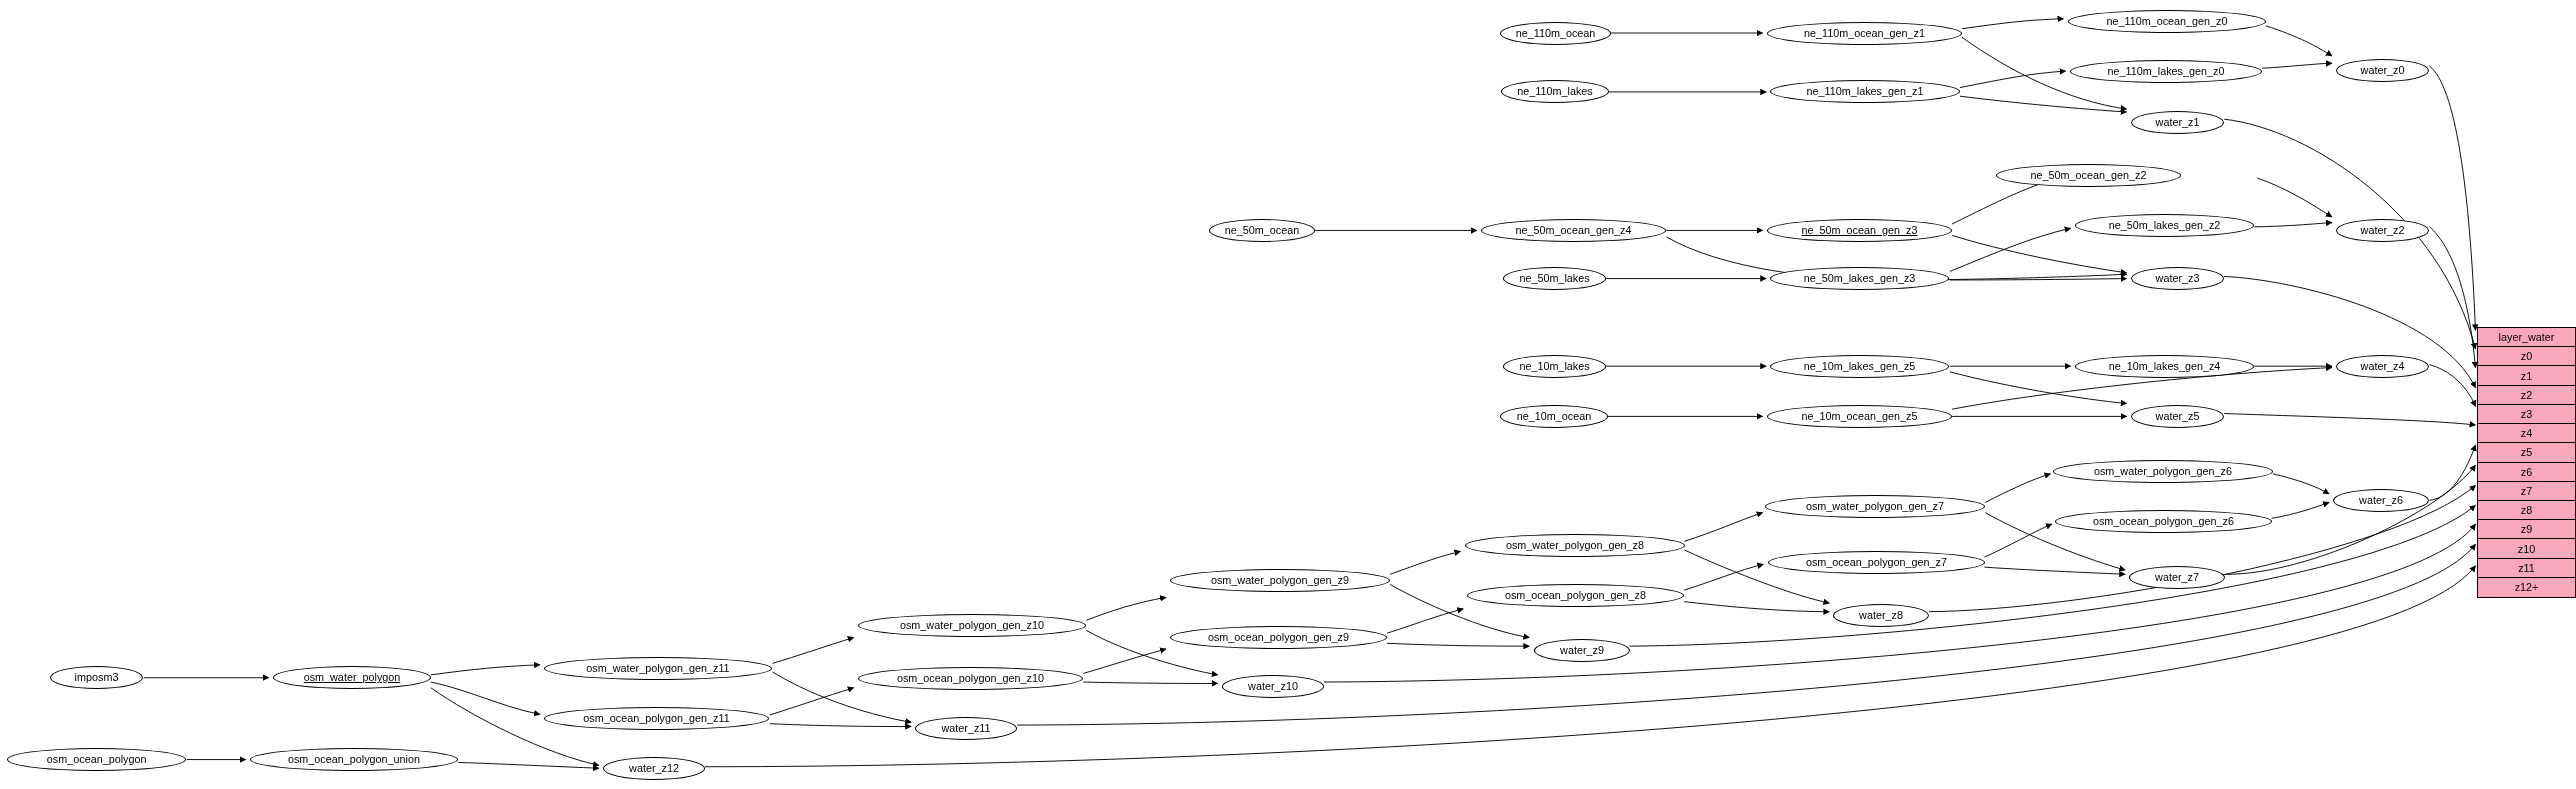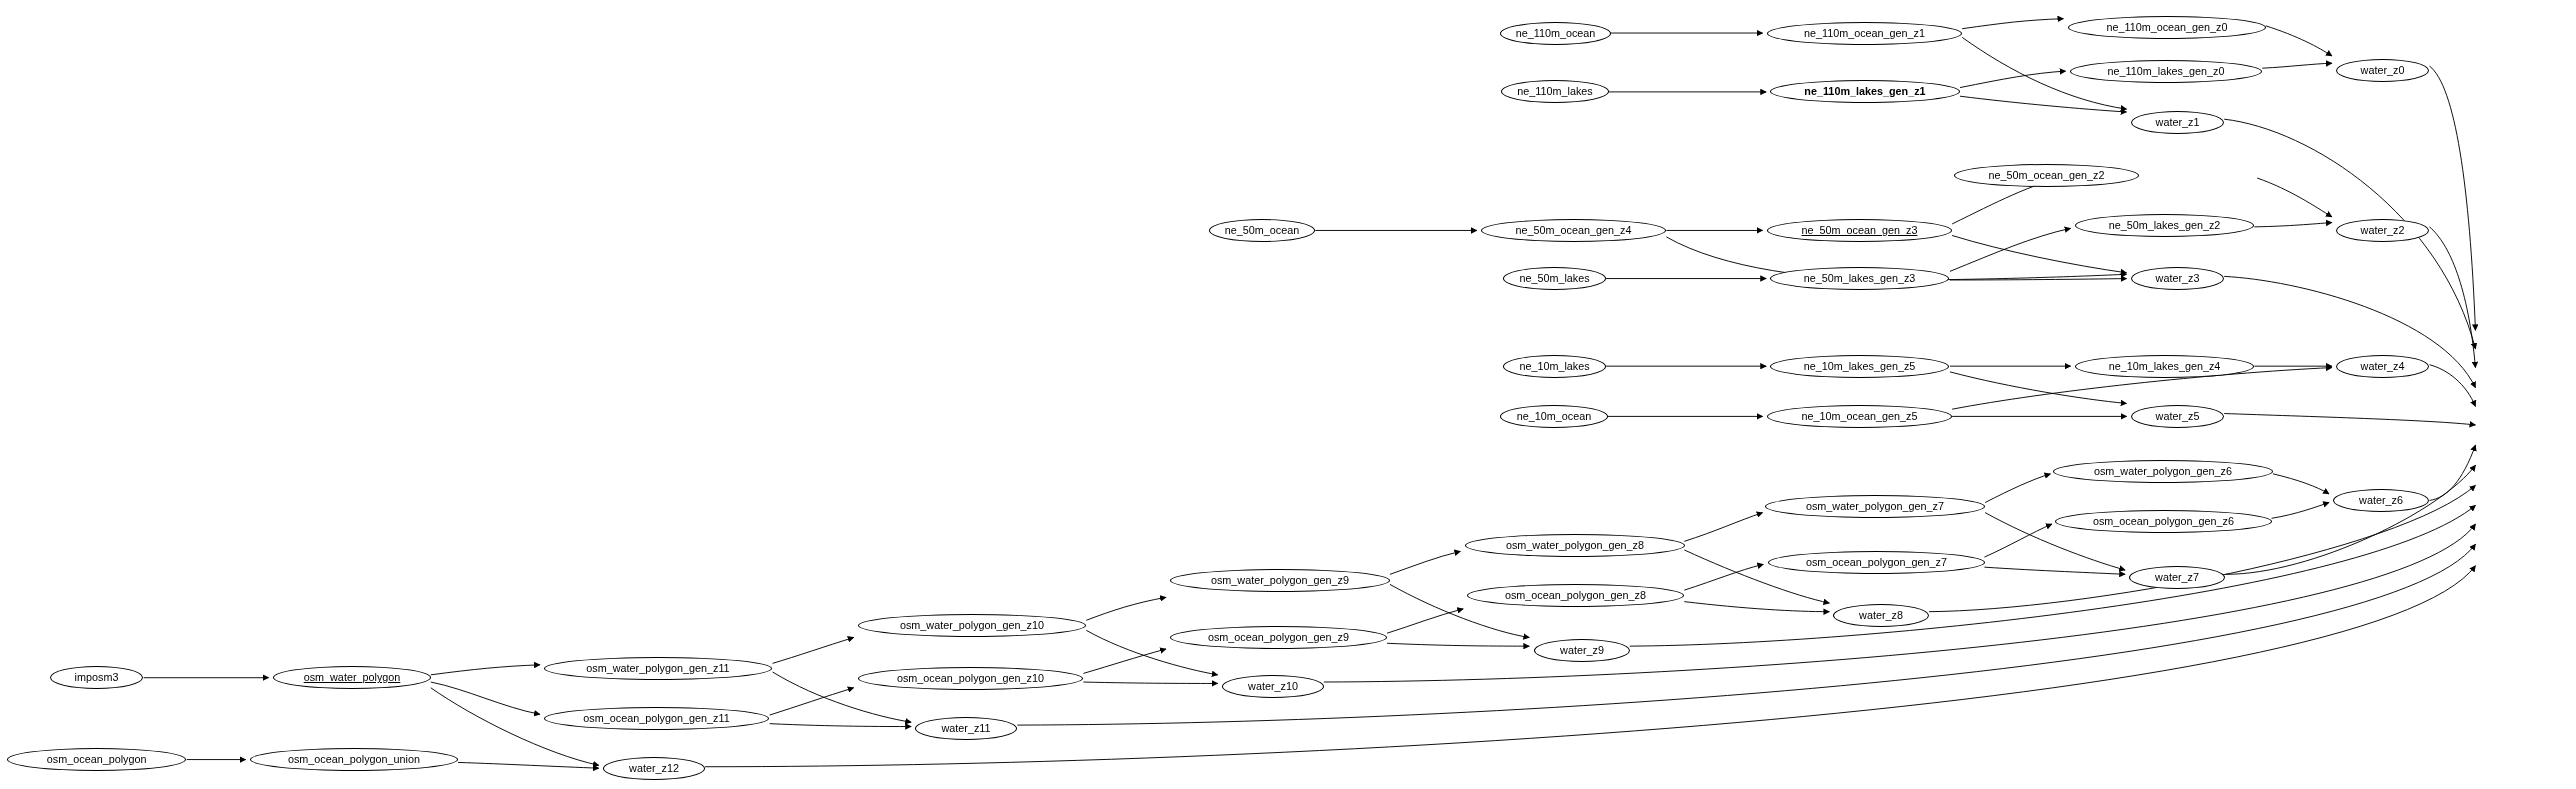--- a/index.html
+++ b/index.html
@@ -145,48 +145,48 @@
       </g>
   </svg>
 
   <div id="node-layer">
       <div class="node" style="left: 1500px; top: 21.5px; width: 111px; height: 23px; text-align: center;">
         <span>ne_110m_ocean</span>
       </div>
       <div class="node" style="left: 1767px; top: 21.5px; width: 195px; height: 23px;">
         <span>ne_110m_ocean_gen_z1</span>
       </div>
-      <div class="node" style="left: 2068px; top: 16px; width: 198px; height: 23px;">
+      <div class="node" style="left: 2068px; top: 10px; width: 198px; height: 23px;">
         <span>ne_110m_ocean_gen_z0</span>
       </div>
       <div class="node" style="left: 2336px; top: 59px; width: 93px; height: 23px;">
         <span>water_z0</span>
       </div>
       <div class="node" style="left: 1501px; top: 80px; width: 108px; height: 23px;">
         <span>ne_110m_lakes</span>
       </div>
-      <div class="node" style="left: 1770px; top: 80px; width: 190px; height: 23px; font-weight: bold;">
+      <div class="node" style="left: 1770px; top: 80px; width: 190px; height: 23px;">
         <span>ne_110m_lakes_gen_z1</span>
       </div>
       <div class="node" style="left: 2070px; top: 60px; width: 192px; height: 23px;">
         <span>ne_110m_lakes_gen_z0</span>
       </div>
       <div class="node" style="left: 2131px; top: 111px; width: 93px; height: 23px;">
         <span>water_z1</span>
       </div>
       <div class="node" style="left: 1209px; top: 219px; width: 106px; height: 23px;">
         <span>ne_50m_ocean</span>
       </div>
       <div class="node" style="left: 1481px; top: 219px; width: 185px; height: 23px;">
         <span>ne_50m_ocean_gen_z4</span>
       </div>
       <div class="node" style="left: 1767px; top: 219px; width: 185px; height: 23px; text-decoration: underline;">
         <span>ne_50m_ocean_gen_z3</span>
       </div>
-      <div class="node" style="left: 1954px; top: 164px; width: 185px; height: 23px; text-align: center;">
+      <div class="node" style="left: 1996px; top: 164px; width: 185px; height: 23px; text-align: center;">
         <span>ne_50m_ocean_gen_z2</span>
       </div>
       <div class="node" style="left: 2075px; top: 214px; width: 179px; height: 23px;">
         <span>ne_50m_lakes_gen_z2</span>
       </div>
       <div class="node" style="left: 2336px; top: 219px; width: 93px; height: 23px;">
         <span>water_z2</span>
       </div>
       <div class="node" style="left: 1503px; top: 267px; width: 103px; height: 23px; align-items: center;">
         <span>ne_50m_lakes</span>
@@ -282,15 +282,31 @@
         <span>osm_ocean_polygon</span>
       </div>
       <div class="node" style="left: 250px; top: 748px; width: 208px; height: 23px;">
         <span>osm_ocean_polygon_union</span>
       </div>
       <div class="node" style="left: 603px; top: 757px; width: 102px; height: 23px;">
         <span>water_z12</span>
       </div>
     </div>
 
+  <div class="legend" id="legend" style="left: 2477px; top: 327px; width: 99px; height: 271px; background: rgb(248, 168, 184);">
+      <div class="legend-row" style="height: 19.4px; background: rgb(248, 168, 184);">layer_water</div>
+      <div class="legend-row" style="height: 19.4px; background: rgb(248, 168, 184);">z0</div>
+      <div class="legend-row" style="height: 19.4px; background: rgb(248, 168, 184);">z1</div>
+      <div class="legend-row" style="height: 19.4px; background: rgb(248, 168, 184);">z2</div>
+      <div class="legend-row" style="height: 19.4px; background: rgb(248, 168, 184);">z3</div>
+      <div class="legend-row" style="height: 19.4px; background: rgb(248, 168, 184);">z4</div>
+      <div class="legend-row" style="height: 19.4px; background: rgb(248, 168, 184);">z5</div>
+      <div class="legend-row" style="height: 19.4px; background: rgb(248, 168, 184);">z6</div>
+      <div class="legend-row" style="height: 19.4px; background: rgb(248, 168, 184);">z7</div>
+      <div class="legend-row" style="height: 19.4px; background: rgb(248, 168, 184);">z8</div>
+      <div class="legend-row" style="height: 19.4px; background: rgb(248, 168, 184);">z9</div>
+      <div class="legend-row" style="height: 19.4px; background: rgb(248, 168, 184);">z10</div>
+      <div class="legend-row" style="height: 19.4px; background: rgb(248, 168, 184);">z11</div>
+      <div class="legend-row" style="height: 19.4px; background: rgb(248, 168, 184);">z12+</div>
+    </div>
 
 </div>
 
 
 </body></html>

